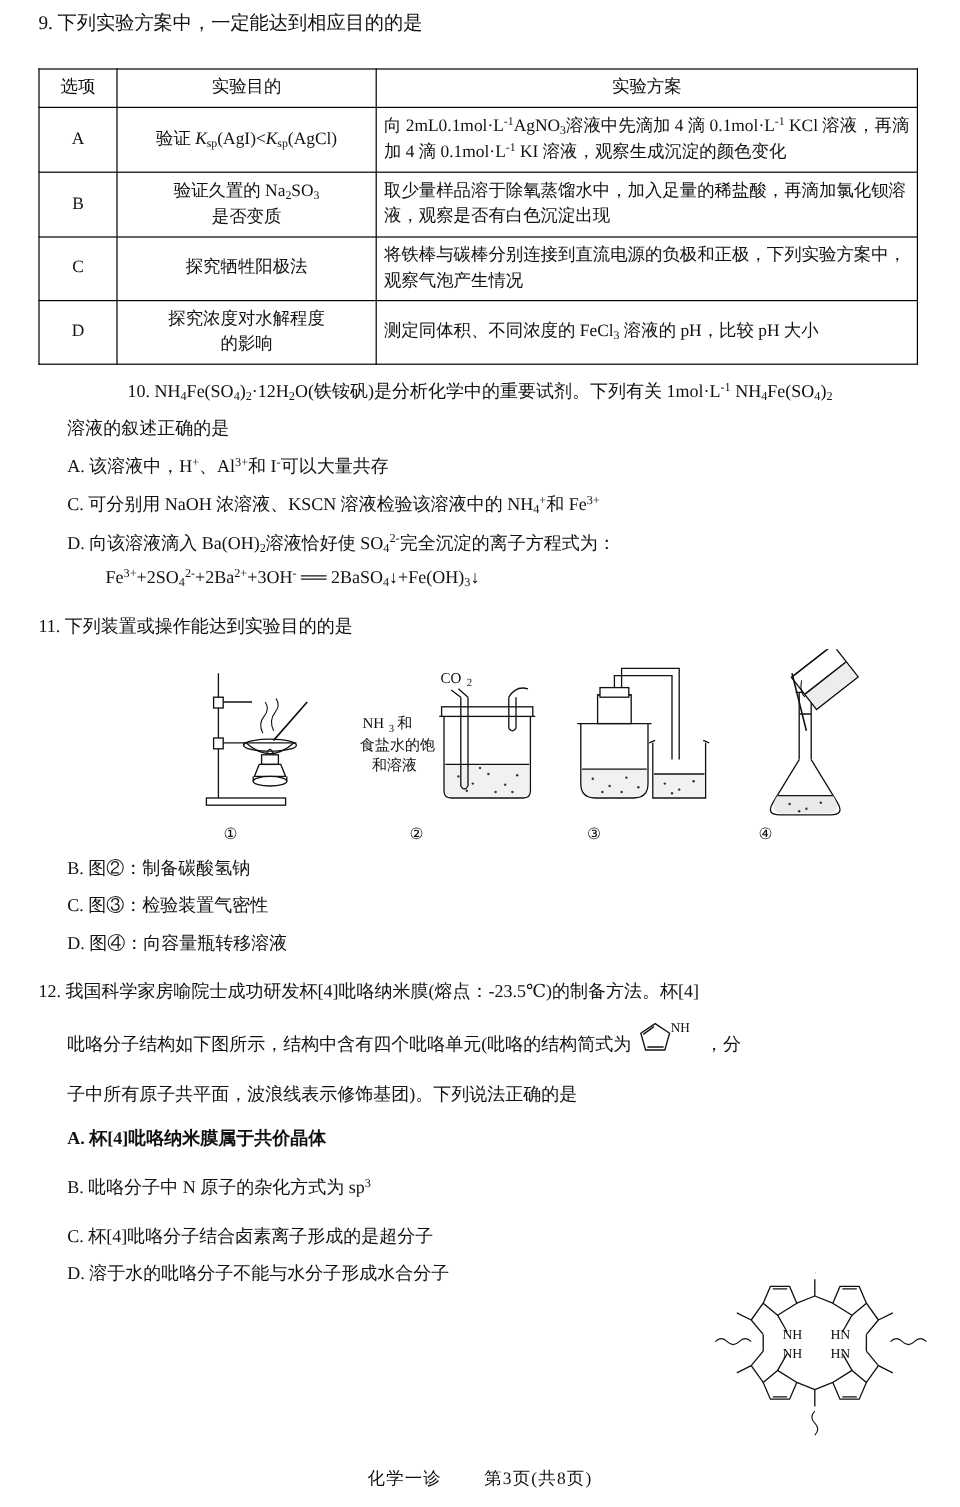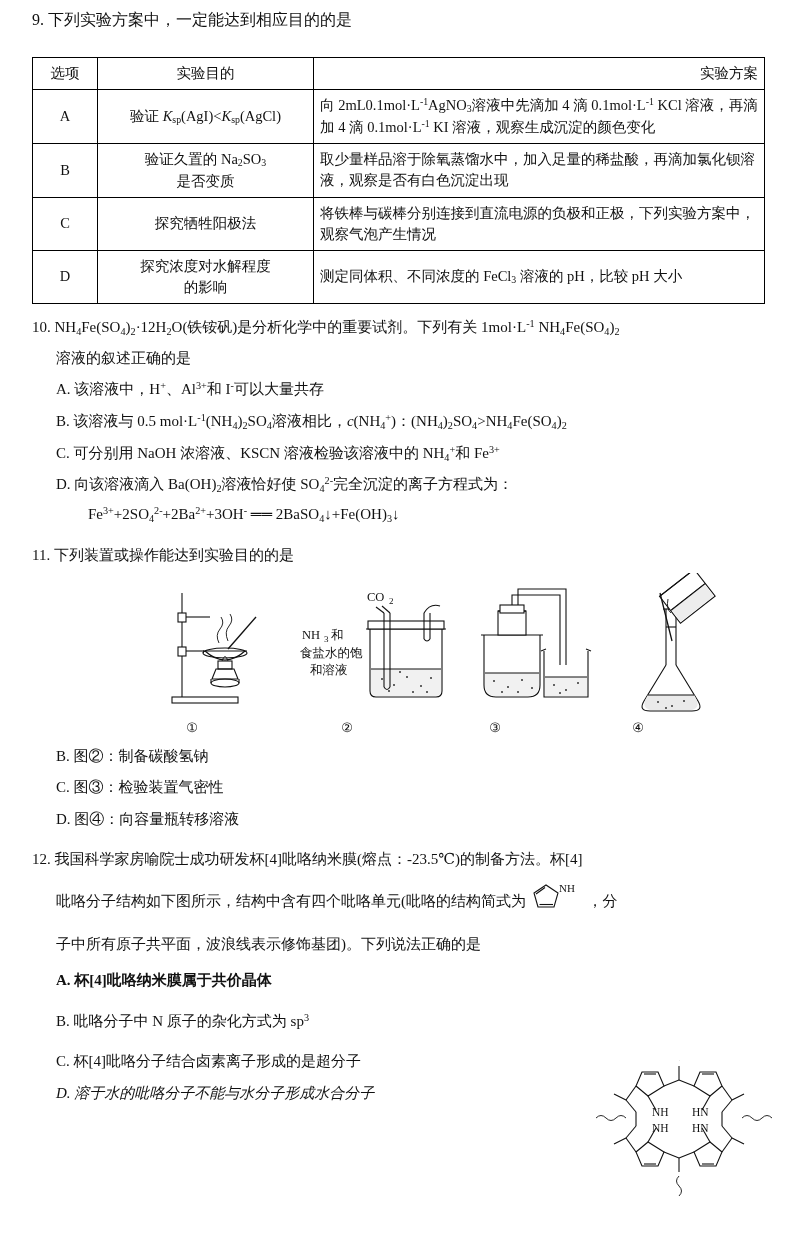--- a/index.html
+++ b/index.html
@@ -125,21 +125,21 @@
     <div class="q-line q-head">
       <span>9.</span>
       <span>下列实验方案中，一定能达到相应目的的是</span>
     </div>
 
     <table class="exp">
       <thead>
         <tr>
           <th class="col-opt">选项</th>
           <th class="col-goal">实验目的</th>
-          <th class="col-plan" style="text-align:right">实验方案</th>
+          <th class="col-plan" style="text-align:center">实验方案</th>
         </tr>
       </thead>
       <tbody>
         <tr>
           <td class="col-opt">A</td>
           <td class="col-goal">验证 <span class="it">K</span><sub>sp</sub>(AgI)&lt;<span class="it">K</span><sub>sp</sub>(AgCl)</td>
           <td class="col-plan">向 2mL0.1mol·L<sup>-1</sup>AgNO<sub>3</sub>溶液中先滴加 4 滴 0.1mol·L<sup>-1</sup> KCl 溶液，再滴加 4 滴 0.1mol·L<sup>-1</sup> KI 溶液，观察生成沉淀的颜色变化</td>
         </tr>
         <tr>
           <td class="col-opt">B</td>
@@ -152,28 +152,27 @@
           <td class="col-plan">将铁棒与碳棒分别连接到直流电源的负极和正极，下列实验方案中，观察气泡产生情况</td>
         </tr>
         <tr>
           <td class="col-opt">D</td>
           <td class="col-goal">探究浓度对水解程度<br>的影响</td>
           <td class="col-plan">测定同体积、不同浓度的 FeCl<sub>3</sub> 溶液的 pH，比较 pH 大小</td>
         </tr>
       </tbody>
     </table>
 
-    <div class="q-line" style="margin-top:12px;">
+    <div class="q-line" style="margin-top:12px;text-align:center;">
       <span>10.</span>
       <span>NH<sub>4</sub>Fe(SO<sub>4</sub>)<sub>2</sub>·12H<sub>2</sub>O(铁铵矾)是分析化学中的重要试剂。下列有关 1mol·L<sup>-1</sup> NH<sub>4</sub>Fe(SO<sub>4</sub>)<sub>2</sub></span>
     </div>
     <div class="q-line indent" style="margin-top:8px;">溶液的叙述正确的是</div>
 
     <div class="opt">A. 该溶液中，H<sup>+</sup>、Al<sup>3+</sup>和 I<sup>-</sup>可以大量共存</div>
-    <div class="opt">B. 该溶液与 0.5 mol·L<sup>-1</sup>(NH<sub>4</sub>)<sub>2</sub>SO<sub>4</sub>溶液相比，<span class="it">c</span>(NH<sub>4</sub><sup>+</sup>)：(NH<sub>4</sub>)<sub>2</sub>SO<sub>4</sub>&gt;NH<sub>4</sub>Fe(SO<sub>4</sub>)<sub>2</sub></div>
     <div class="opt">C. 可分别用 NaOH 浓溶液、KSCN 溶液检验该溶液中的 NH<sub>4</sub><sup>+</sup>和 Fe<sup>3+</sup></div>
     <div class="opt">D. 向该溶液滴入 Ba(OH)<sub>2</sub>溶液恰好使 SO<sub>4</sub><sup>2-</sup>完全沉淀的离子方程式为：</div>
     <div class="opt" style="margin-left:56px; margin-top:7px;">Fe<sup>3+</sup>+2SO<sub>4</sub><sup>2-</sup>+2Ba<sup>2+</sup>+3OH<sup>-</sup> ══ 2BaSO<sub>4</sub>↓+Fe(OH)<sub>3</sub>↓</div>
 
     <div class="q-line" style="margin-top:18px;">
       <span>11.</span>
       <span>下列装置或操作能达到实验目的的是</span>
     </div>
 
     <div class="figures">
@@ -354,21 +353,21 @@
         </svg>
       </span>
       <span>，分</span>
     </div>
 
     <div class="q-line indent" style="margin-top:8px;">子中所有原子共平面，波浪线表示修饰基团)。下列说法正确的是</div>
 
     <div class="opt" style="margin-top:14px;font-weight:bold;">A. 杯[4]吡咯纳米膜属于共价晶体</div>
     <div class="opt" style="margin-top:18px;">B. 吡咯分子中 N 原子的杂化方式为 sp<sup>3</sup></div>
     <div class="opt" style="margin-top:18px;">C. 杯[4]吡咯分子结合卤素离子形成的是超分子</div>
-    <div class="opt" style="font-style:italic;">D. 溶于水的吡咯分子不能与水分子形成水合分子</div>
+    <div class="opt" style="">D. 溶于水的吡咯分子不能与水分子形成水合分子</div>
   </div>
 
   <div class="porphyrin">
     <svg width="190" height="150" viewBox="0 0 190 150">
       <g stroke="#111" fill="none" stroke-width="1.1">
 
         <polygon points="56,36 44,26 50,12 66,12 72,26"></polygon>
         <line x1="52" y1="14" x2="64" y2="14"></line>
 
         <polygon points="118,36 130,26 124,12 108,12 102,26"></polygon>
@@ -412,13 +411,18 @@
         <path d="M87 116 q-5 5 0 10 q5 5 0 10" stroke-width="0.9"></path>
         <path d="M87 0 q5 -3 0 -6" stroke-width="0.9"></path>
       </g>
       <text x="60" y="56" font-family="'Liberation Serif',serif" font-size="11.5" fill="#111">NH</text>
       <text x="100" y="56" font-family="'Liberation Serif',serif" font-size="11.5" fill="#111">HN</text>
       <text x="60" y="72" font-family="'Liberation Serif',serif" font-size="11.5" fill="#111">NH</text>
       <text x="100" y="72" font-family="'Liberation Serif',serif" font-size="11.5" fill="#111">HN</text>
     </svg>
   </div>
 
+  <div class="footer">
+    <span>化学一诊</span>
+    <span class="fsep"></span>
+    <span>第3页(共8页)</span>
+  </div>
 </div>
 
 </body></html>

